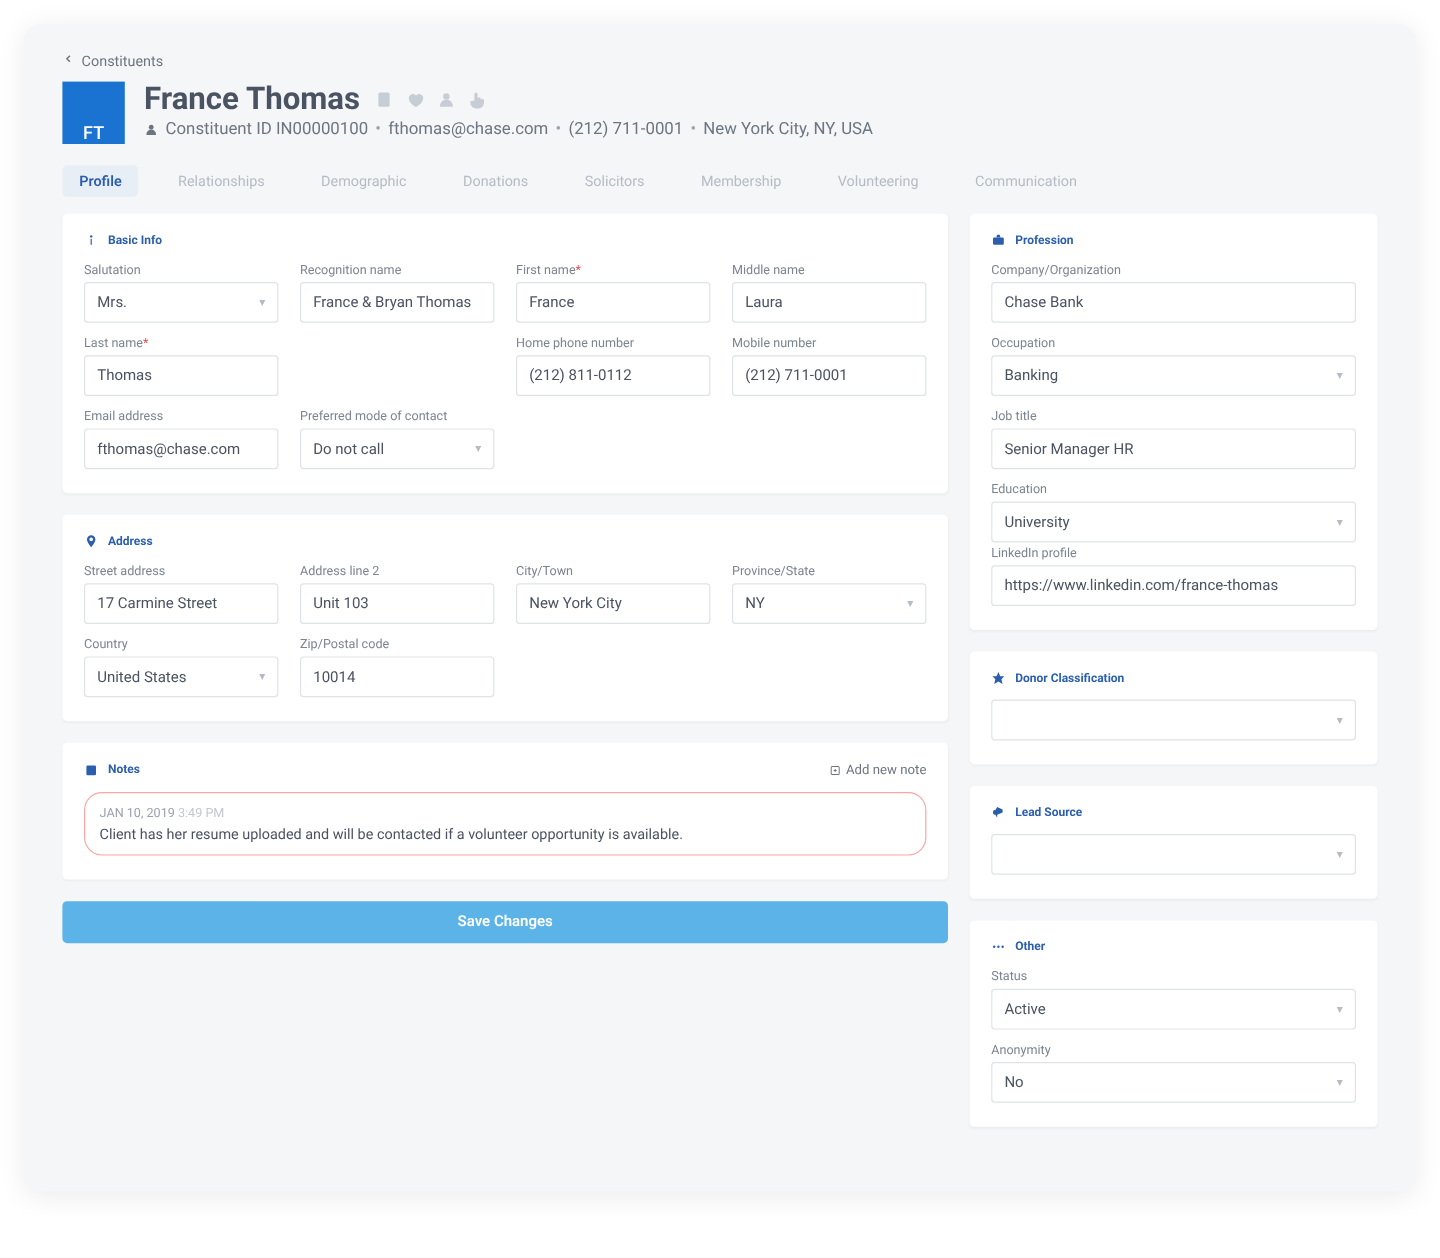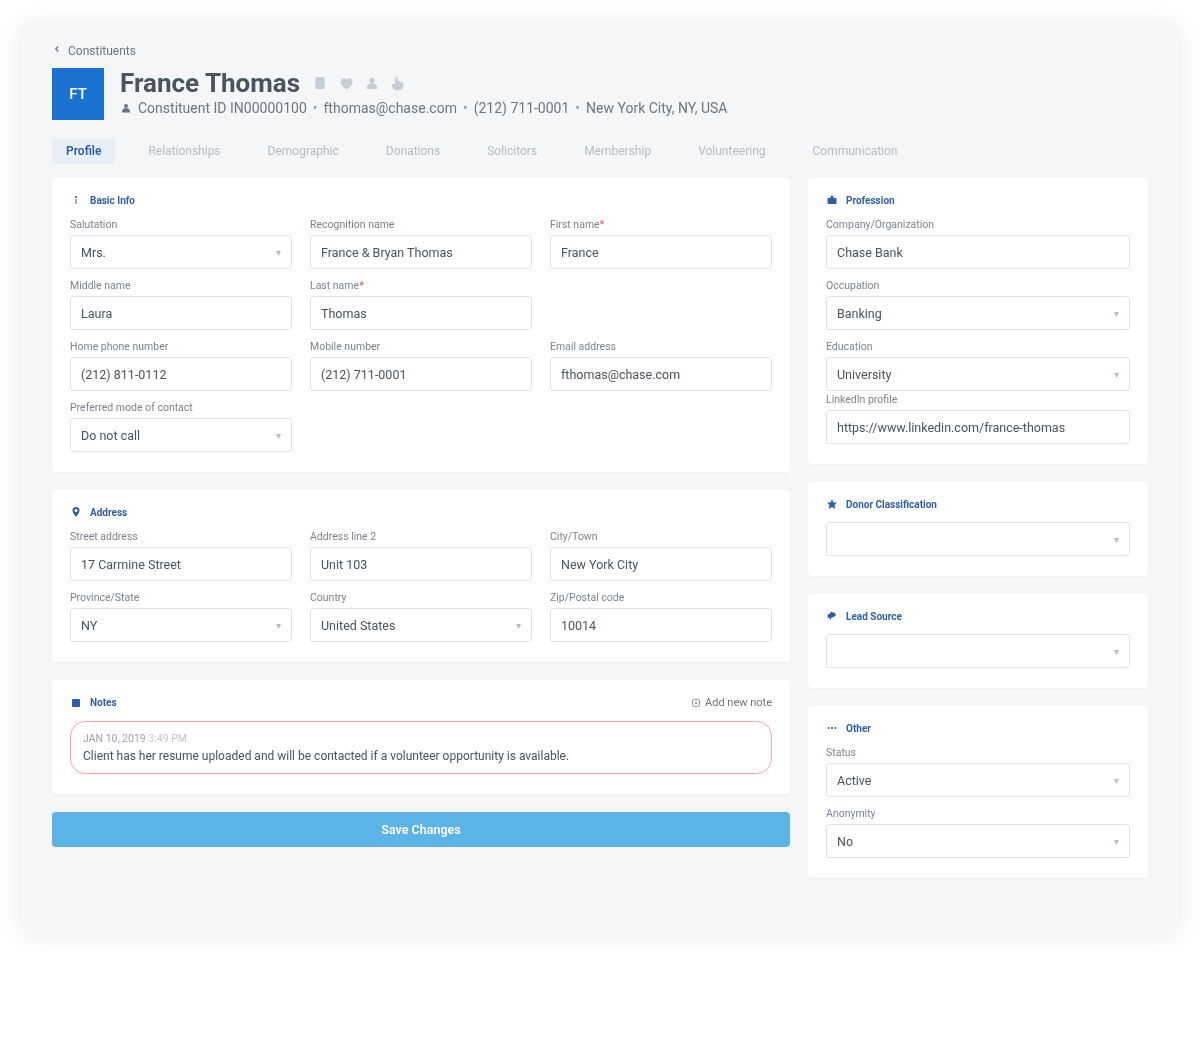--- a/index.html
+++ b/index.html
@@ -1,35 +1,35 @@
 <!DOCTYPE html>
 <html><head>
 <meta charset="utf-8">
 <style>
 *{box-sizing:border-box;margin:0;padding:0;font-family:-apple-system,BlinkMacSystemFont,"Segoe UI",Roboto,Helvetica,Arial,sans-serif}
 body{background:#fff;padding:20px}
 .shell{background:#f4f6f8;border-radius:14px;padding:24px 32px 36px;max-width:1160px;margin:0 auto;box-shadow:0 4px 24px rgba(0,0,0,0.08)}
 .breadcrumb{display:flex;gap:6px;color:#6c7680;font-size:12px;margin-bottom:10px;cursor:pointer}
 .header{display:flex;gap:16px;align-items:flex-start;margin-bottom:18px}
-.avatar{width:52px;height:52px;background:#1a73d1;color:#fff;display:flex;align-items:center;justify-content:center;font-size:15px;font-weight:500}
+.avatar{width:52px;height:52px;background:#1a73d1;color:#fff;display:flex;align-items:flex-end;justify-content:center;font-size:15px;font-weight:500}
 .h-main{flex:1}
 .h-name{display:flex;align-items:center;gap:12px}
 .h-name h1{font-size:26px;font-weight:700;color:#4a5361}
 .h-icons{display:flex;gap:10px;color:#c7cdd4}
 .h-icons svg{width:16px;height:16px}
 .h-sub{display:flex;align-items:center;gap:6px;color:#6c7680;font-size:14px;margin-top:2px;flex-wrap:wrap}
 .h-sub .dot{color:#9aa2ad}
 .tabs{display:flex;gap:19px;margin-bottom:14px}
 .tab{padding:6px 14px;font-size:12px;color:#b5bcc5;border-radius:4px;cursor:pointer}
 .tab.active{background:#e8eef5;color:#2b5fad;font-weight:600}
 .layout{display:grid;grid-template-columns:1fr 340px;gap:18px;align-items:start}
 .card{background:#fff;border-radius:4px;padding:16px 18px 20px;margin-bottom:18px;box-shadow:0 1px 2px rgba(0,0,0,0.04)}
 .card-title{display:flex;align-items:center;gap:8px;color:#2b5fad;font-size:10px;font-weight:700;margin-bottom:12px}
 .card-title svg{width:12px;height:12px}
-.grid2{display:grid;grid-template-columns:1fr 1fr 1fr;gap:10px 18px}
+.grid2{display:grid;grid-template-columns:1fr 1fr 1fr 1fr;gap:10px 18px}
 .field label{display:block;font-size:10.5px;color:#7b8491;margin-bottom:4px}
 .field .req{color:#e05050}
 .control{width:100%;height:34px;border:1px solid #dfe3e8;border-radius:3px;padding:0 10px;font-size:12.5px;color:#4a5361;background:#fff;display:flex;align-items:center;justify-content:space-between}
 .control input{border:none;outline:none;width:100%;font-size:12.5px;color:#4a5361;background:transparent}
 .chev{color:#b5bcc5;font-size:10px;margin-left:6px}
 .notes-head{display:flex;justify-content:space-between;align-items:center;margin-bottom:12px}
 .add-note{display:flex;align-items:center;gap:4px;font-size:11px;color:#6c7680;cursor:pointer}
 .note{border:1px solid #fca5a5;border-radius:15px;padding:10px 12px}
 .note-date{font-size:10.5px;color:#9aa2ad;margin-bottom:4px}
 .note-date .time{color:#c2c8d0}
@@ -262,20 +262,26 @@
               <input value="Chase Bank" style="">
             </div>
         </div>
         <div class="field" style="margin-bottom:10px">
           <label>Occupation</label>
           <div class="control">
               <span>Banking</span>
               <span class="chev">▾</span>
             </div>
         </div>
+        <div class="field" style="margin-bottom:10px">
+          <label>Job title</label>
+          <div class="control">
+              <input value="Senior Manager HR" style="">
+            </div>
+        </div>
         <div class="field" style="margin-bottom:2px">
           <label>Education</label>
           <div class="control">
               <span>University</span>
               <span class="chev">▾</span>
             </div>
         </div>
         <div class="field">
           <label>LinkedIn profile</label>
           <div class="control">

